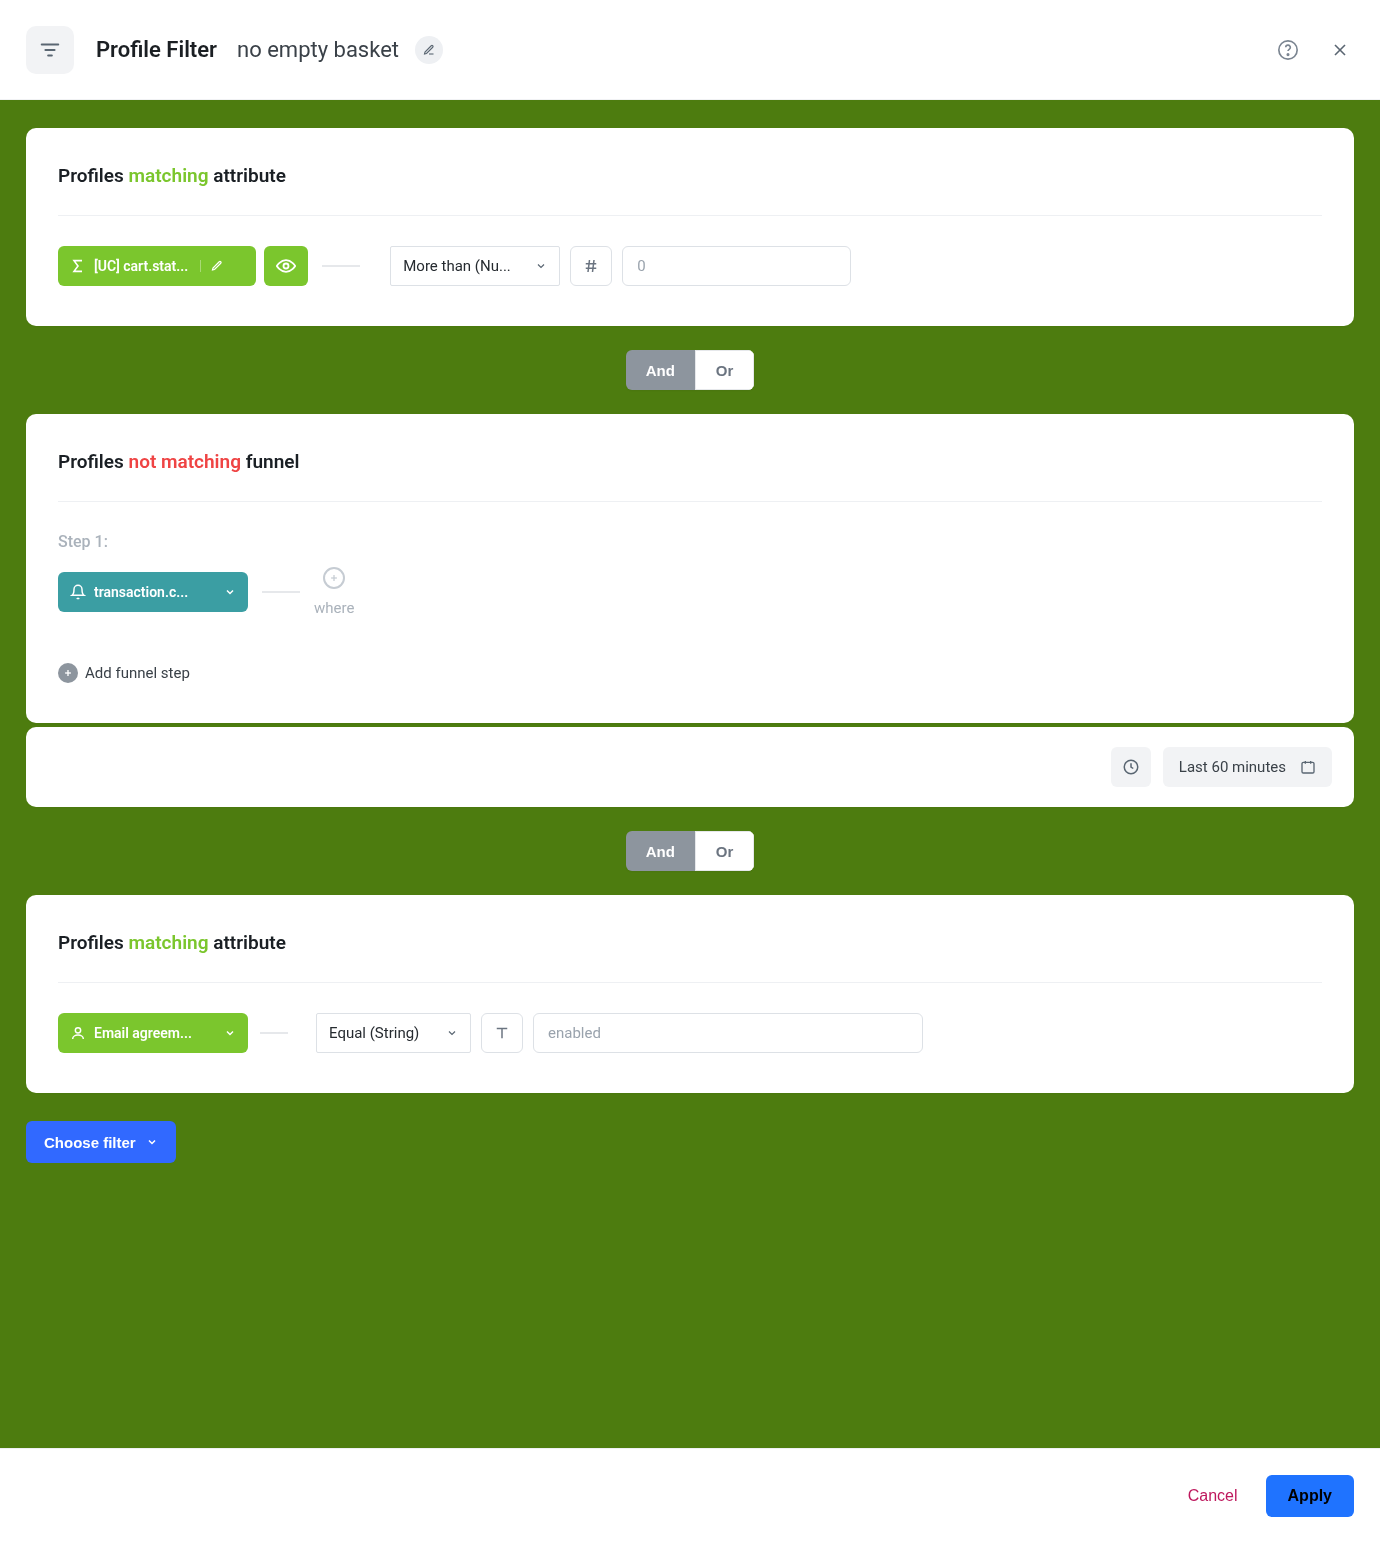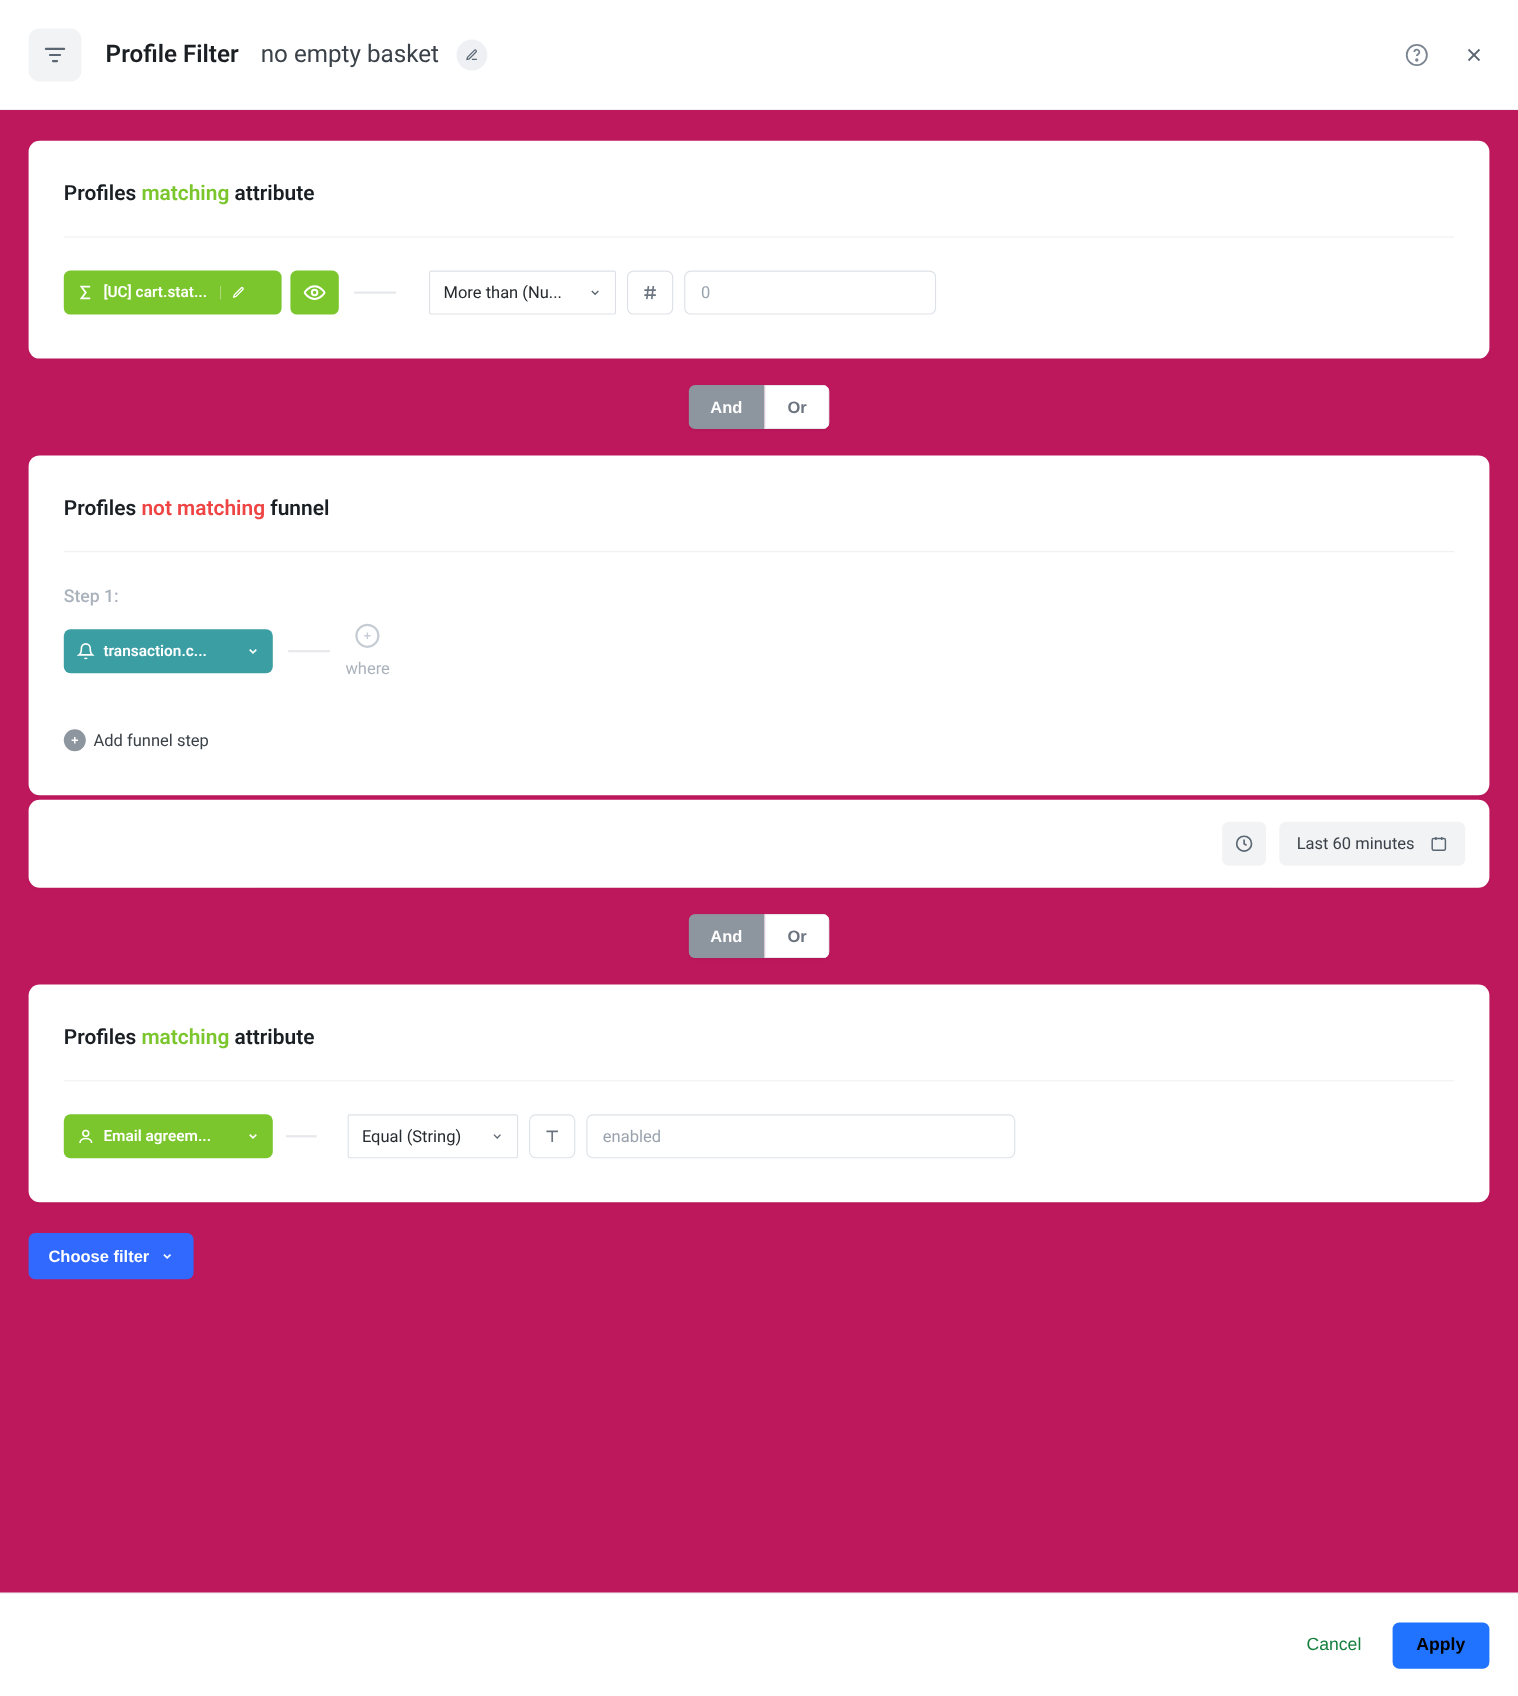--- a/index.html
+++ b/index.html
@@ -67,21 +67,21 @@
     height: 28px;
     display: flex;
     align-items: center;
     justify-content: center;
     cursor: pointer;
     color: #5a6672;
   }
   
   .body {
     flex: 1;
-    background: #be185d;
+    background: #4d7c0f;
     padding: 28px 26px 30px 26px;
   }
   .card {
     background: #fff;
     border-radius: 10px;
     padding: 36px 32px 40px 32px;
     margin-bottom: 0;
     box-shadow: 0 1px 2px rgba(16,24,40,0.03);
   }
   .card-title {
@@ -322,21 +322,21 @@
     background: #fff;
     display: flex;
     align-items: center;
     justify-content: flex-end;
     padding: 0 26px;
     gap: 28px;
   }
   .btn-cancel {
     background: none;
     border: none;
-    color: #15803d;
+    color: #be185d;
     font-size: 16px;
     font-weight: 500;
     cursor: pointer;
   }
   .btn-apply {
     height: 42px;
     padding: 0 22px;
     background: #1f73ff;
     color: #000000;
     border: none;

